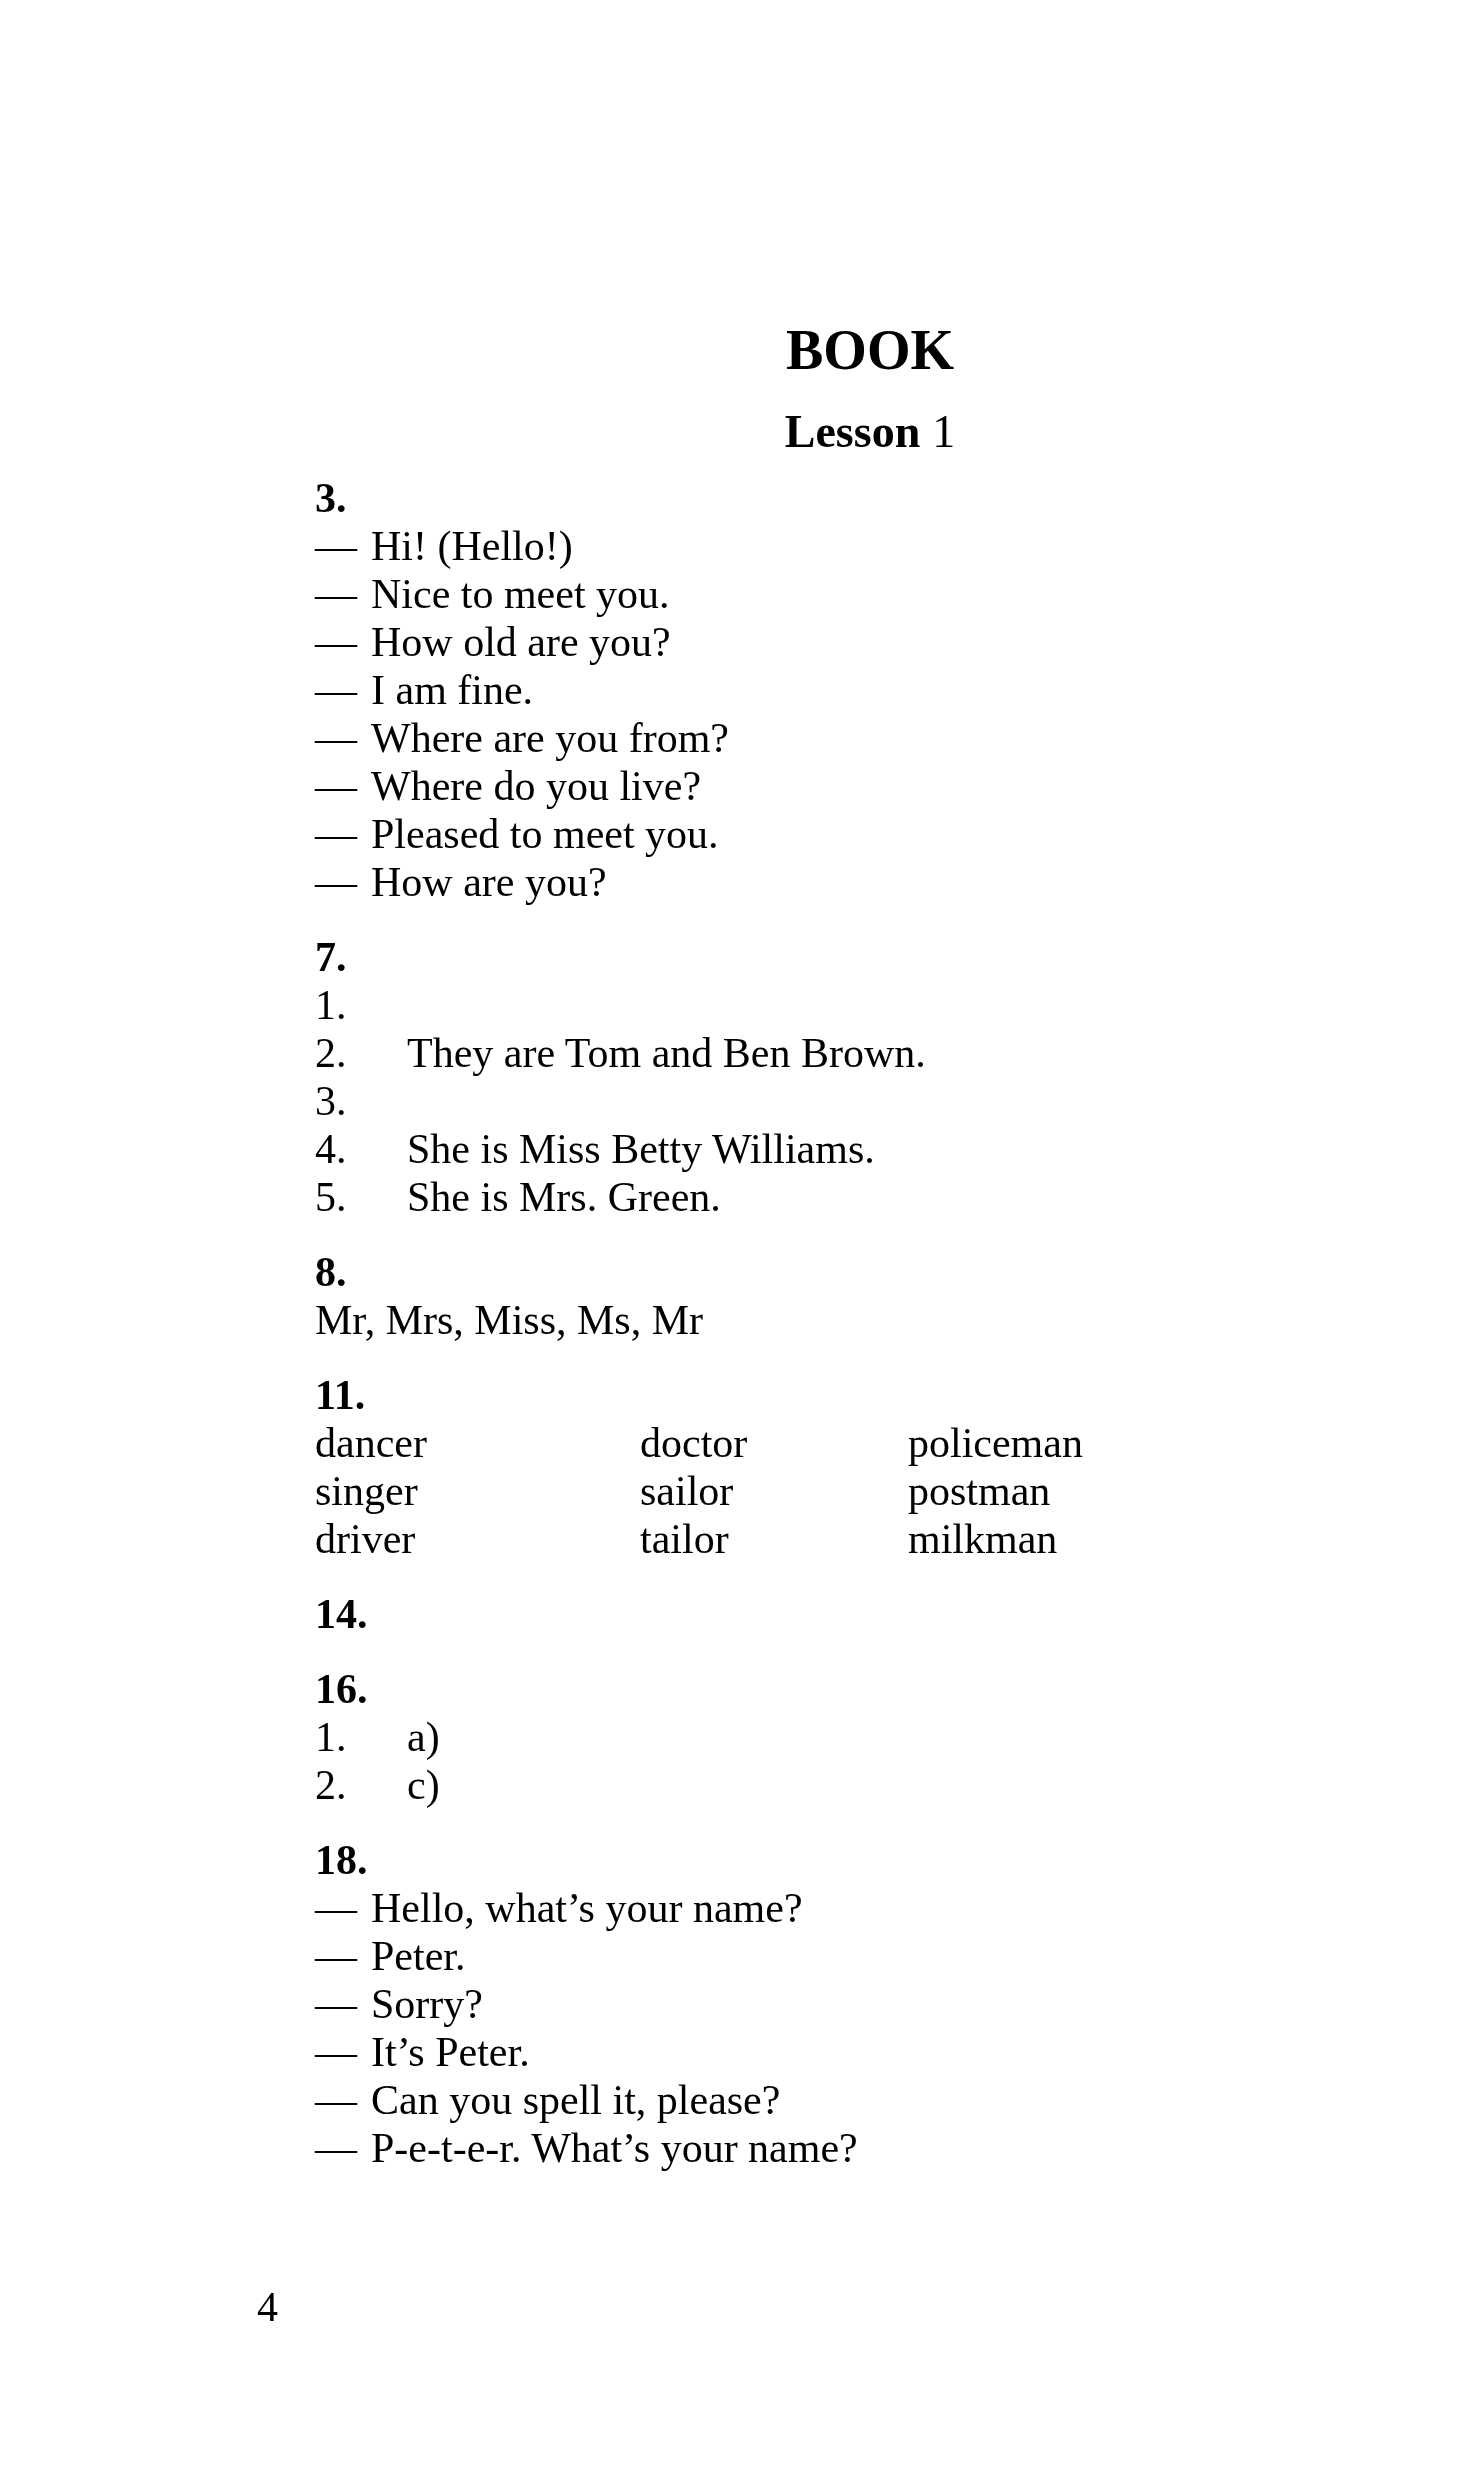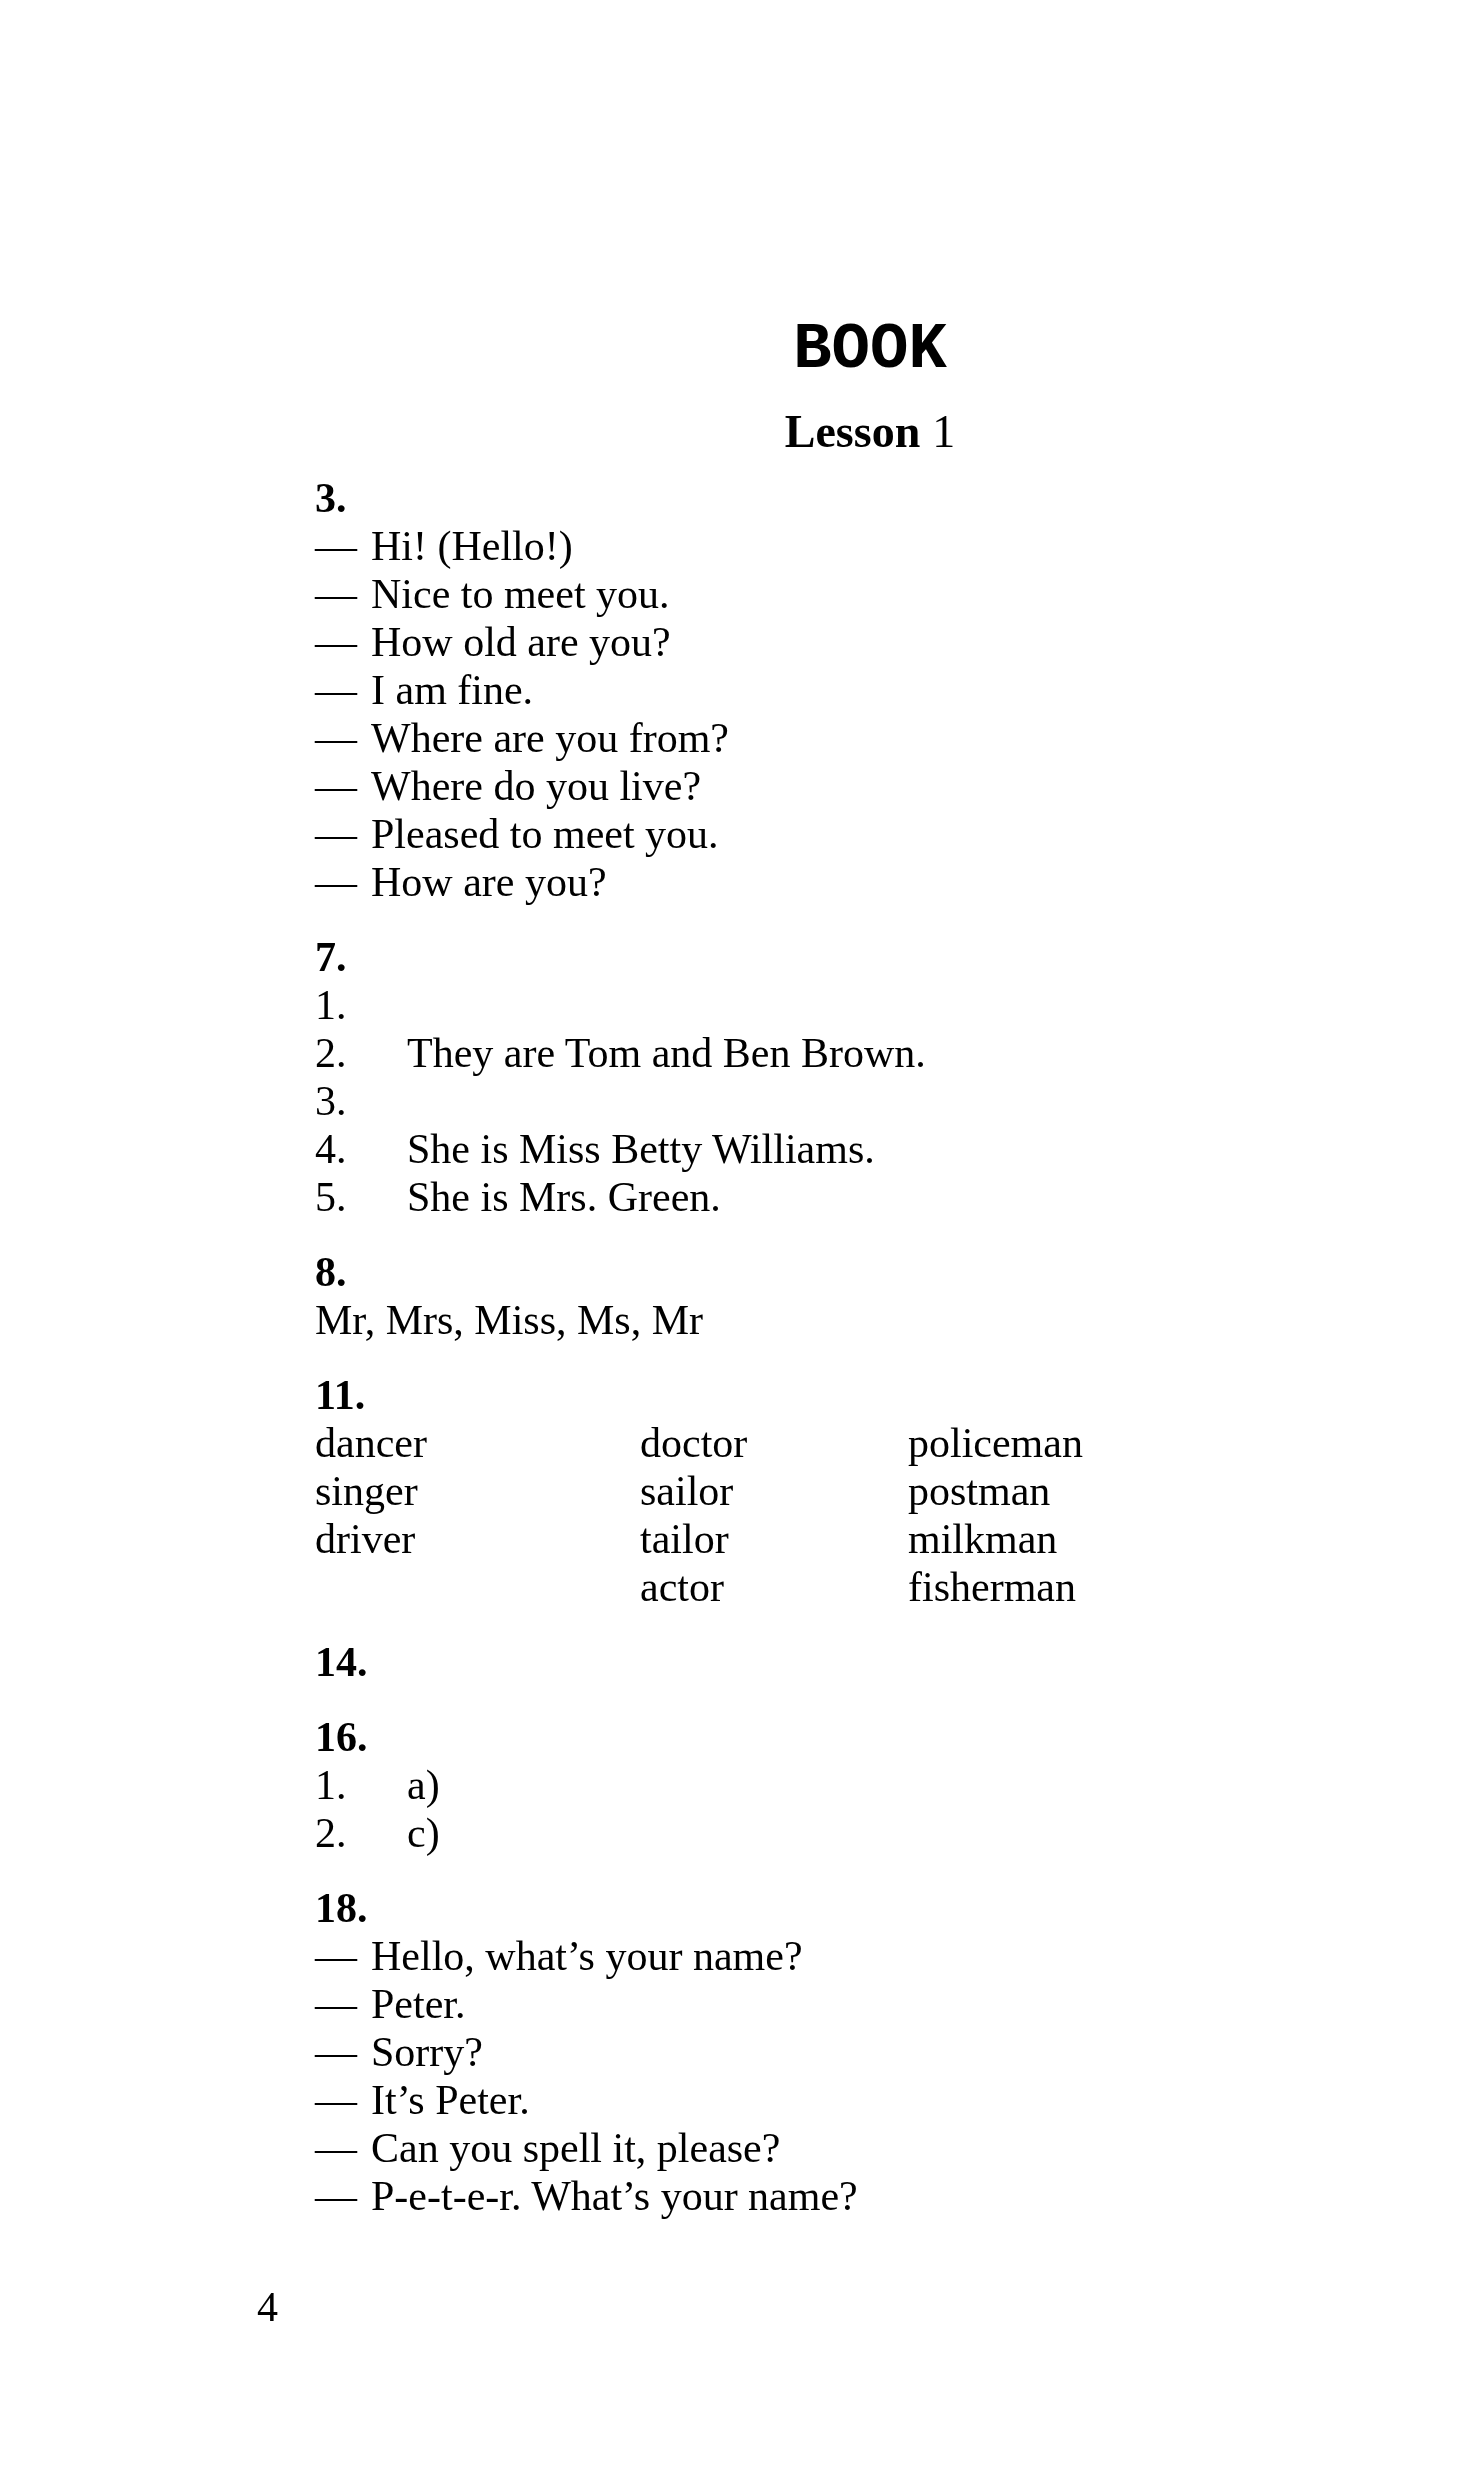--- a/index.html
+++ b/index.html
@@ -19,25 +19,24 @@
   .content {
     position: absolute;
     left: 315px;
     top: 0;
     width: 1110px;
     font-size: 42px;
     line-height: 48px;
   }
   .doc-title {
     margin: 322px 0 0 0;
-    font-size: 64px;
+    font-size: 56px;
     line-height: 56px;
     font-weight: 700;
     text-align: center;
-    font-family: Liberation Mono, monospace;
   }
   .lesson-title {
     margin: 28px 0 16px 0;
     font-size: 46px;
     line-height: 52px;
     font-weight: 400;
     text-align: center;
   }
   .lesson-title .bold { font-weight: 700; }
   .lesson-title .lesson-num { margin-left: 12px; }
@@ -141,25 +140,20 @@
           <div class="cols-row">
             <span class="col-cell">singer</span>
             <span class="col-cell">sailor</span>
             <span class="col-cell">postman</span>
           </div>
           <div class="cols-row">
             <span class="col-cell">driver</span>
             <span class="col-cell">tailor</span>
             <span class="col-cell">milkman</span>
           </div>
-          <div class="cols-row">
-            <span class="col-cell"></span>
-            <span class="col-cell">actor</span>
-            <span class="col-cell">fisherman</span>
-          </div>
         </div>
         <div class="section">
           <div class="sec-num">14.</div>
         </div>
         <div class="section">
           <div class="sec-num">16.</div>
           <div class="num-item">
             <span class="item-num">1.</span>
             <span class="item-text">a)</span>
           </div>

